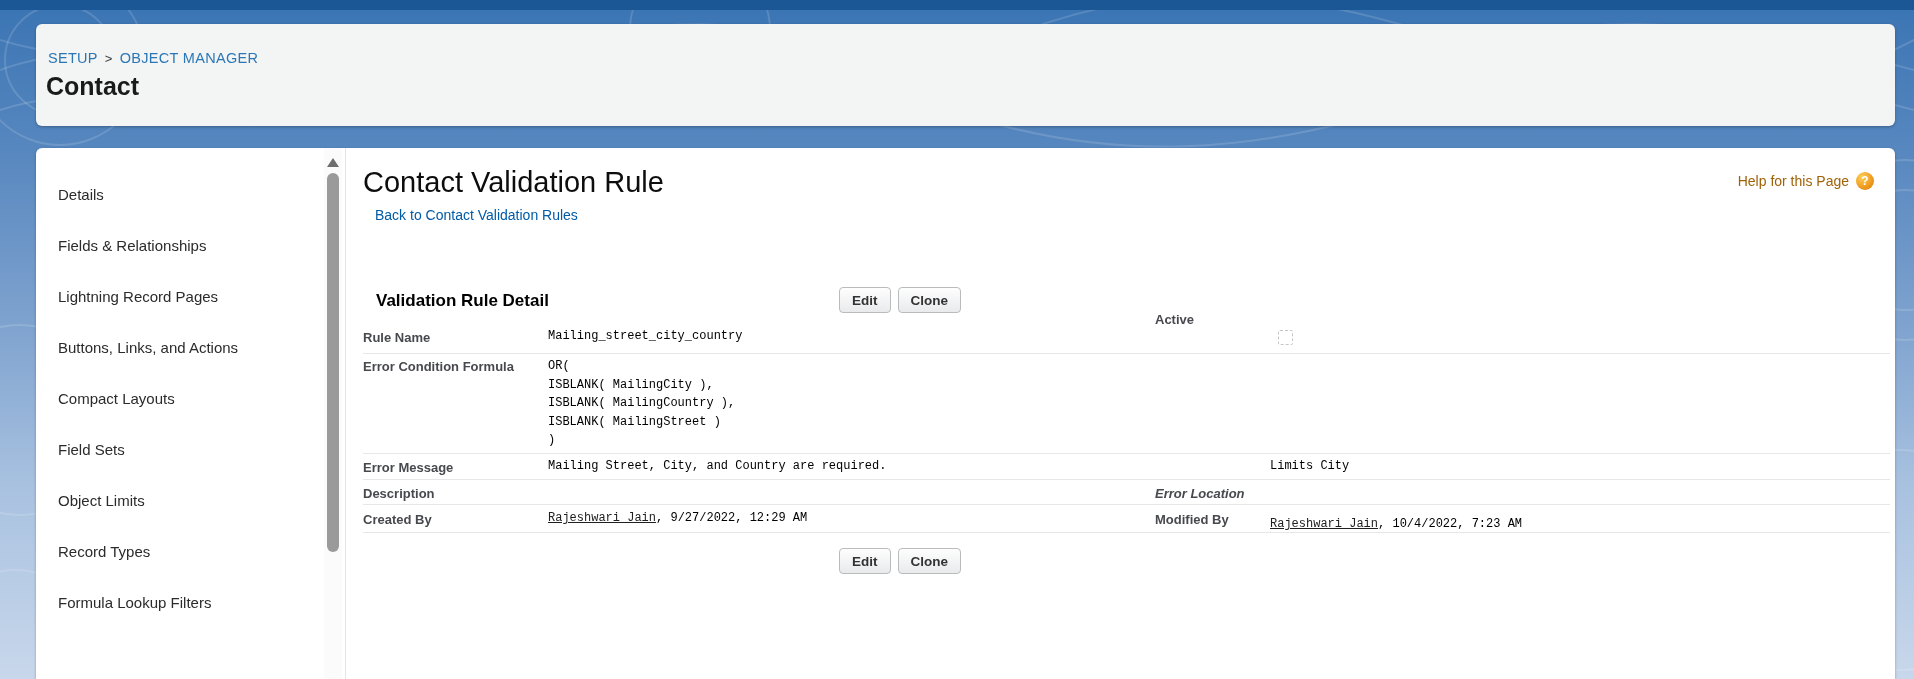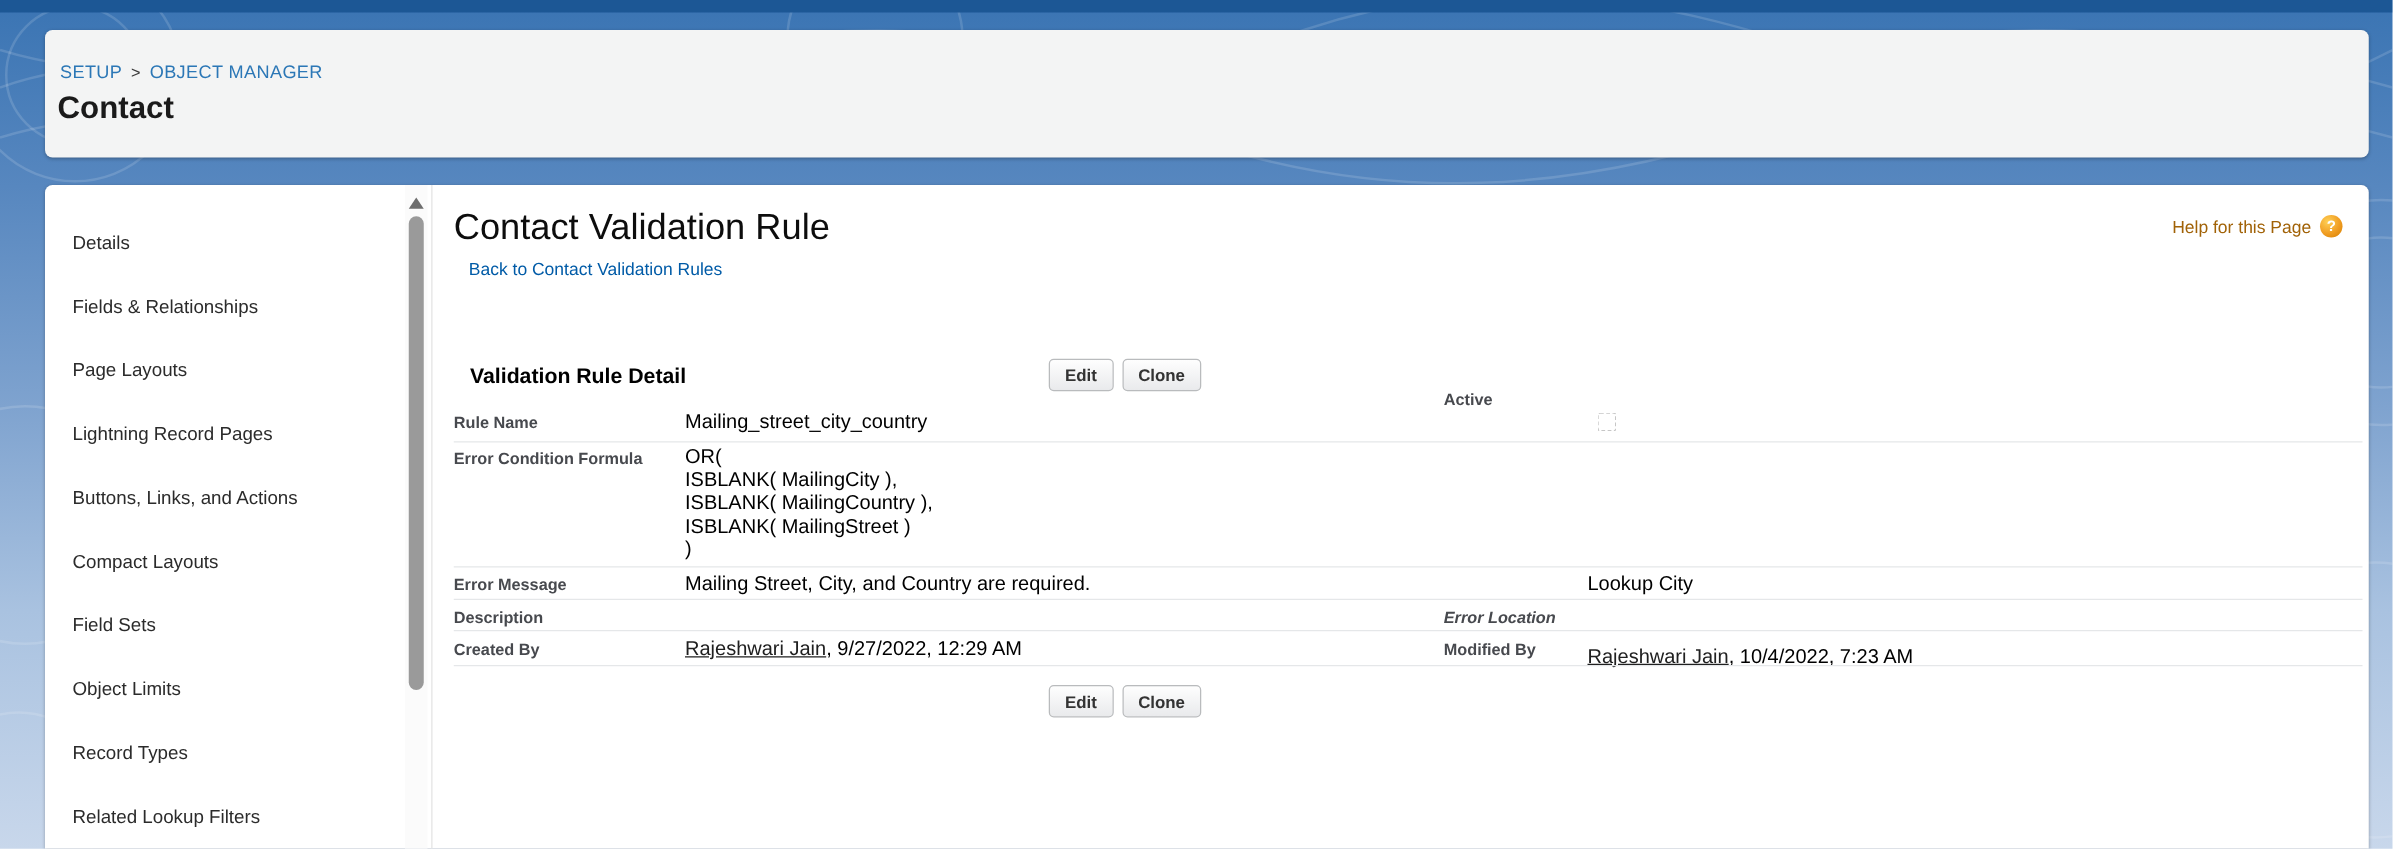--- a/index.html
+++ b/index.html
@@ -50,21 +50,21 @@
   .btn-row { position:absolute; display:flex; gap:7px; }
   .btn-row.top { left:839px; top:287px; }
   .btn-row.bottom { left:839px; top:548px; }
   .sf-btn {
     height:26px; padding:0 12px; font-family:"Liberation Sans",sans-serif;
     font-size:13.5px; font-weight:bold; color:#333;
     background:linear-gradient(#fefefe,#e9eaec); border:1px solid #b9bbbd; border-radius:4px; cursor:pointer;
   }
 
   .lbl { position:absolute; font-size:13px; font-weight:bold; color:#47494e; white-space:nowrap; }
-  .val { position:absolute; font-size:16px; color:#000; white-space:nowrap; }
+  .val { position:absolute; font-size:12px; color:#000; white-space:nowrap;font-family:Liberation Mono, monospace; }
   .val a { color:#202020; text-decoration:underline; cursor:pointer; }
   .formula { white-space:pre-line; line-height:18.5px; }
   .divider { position:absolute; left:363px; width:1527px; height:1px; background:#e5e7e9; }
 
   .lbl-rule { left:363px; top:330px; }   .val-rule { left:548px; top:329px; }
   .lbl-active { left:1155px; top:312px; }
   .checkbox { position:absolute; left:1278px; top:330px; width:15px; height:15px; border:1px dashed #c6c6c6; border-radius:2px; background:#fff; }
   .div-1 { top:353px; }
   .lbl-formula { left:363px; top:359px; } .val-formula { left:548px; top:357px; }
   .div-2 { top:453px; }
@@ -103,28 +103,27 @@
     <a>SETUP</a><span class="sep">&gt;</span><a>OBJECT MANAGER</a>
   </div>
   <div class="object-title">Contact</div>
 </div>
 
 <div class="main-card"></div>
 
 <ul class="nav-list">
   <li>Details</li>
   <li>Fields &amp; Relationships</li>
-  <li>Page Layouts</li>
   <li>Lightning Record Pages</li>
   <li>Buttons, Links, and Actions</li>
   <li>Compact Layouts</li>
   <li>Field Sets</li>
   <li>Object Limits</li>
   <li>Record Types</li>
-  <li>Related Lookup Filters</li>
+  <li>Formula Lookup Filters</li>
 </ul>
 
 <div class="scroll-track"></div>
 <div class="scroll-arrow-up"></div>
 <div class="scroll-thumb"></div>
 <div class="nav-divider"></div>
 
 <div class="page-title">Contact Validation Rule</div>
 <a class="back-link">Back to Contact Validation Rules</a>
 
@@ -150,21 +149,21 @@
 <div class="val val-formula formula">OR(
 ISBLANK( MailingCity ),
 ISBLANK( MailingCountry ),
 ISBLANK( MailingStreet )
 )</div>
 <div class="divider div-2"></div>
 
 <div class="lbl lbl-errmsg">Error Message</div>
 <div class="val val-errmsg">Mailing Street, City, and Country are required.</div>
 <div class="lbl lbl-errloc">Error Location</div>
-<div class="val val-errloc">Lookup City</div>
+<div class="val val-errloc">Limits City</div>
 <div class="divider div-3"></div>
 
 <div class="lbl lbl-desc">Description</div>
 <div class="val val-desc"></div>
 <div class="divider div-4"></div>
 
 <div class="lbl lbl-created">Created By</div>
 <div class="val val-created"><a>Rajeshwari Jain</a><span>, 9/27/2022, 12:29 AM</span></div>
 <div class="lbl lbl-modified">Modified By</div>
 <div class="val val-modified"><a>Rajeshwari Jain</a><span>, 10/4/2022, 7:23 AM</span></div>

